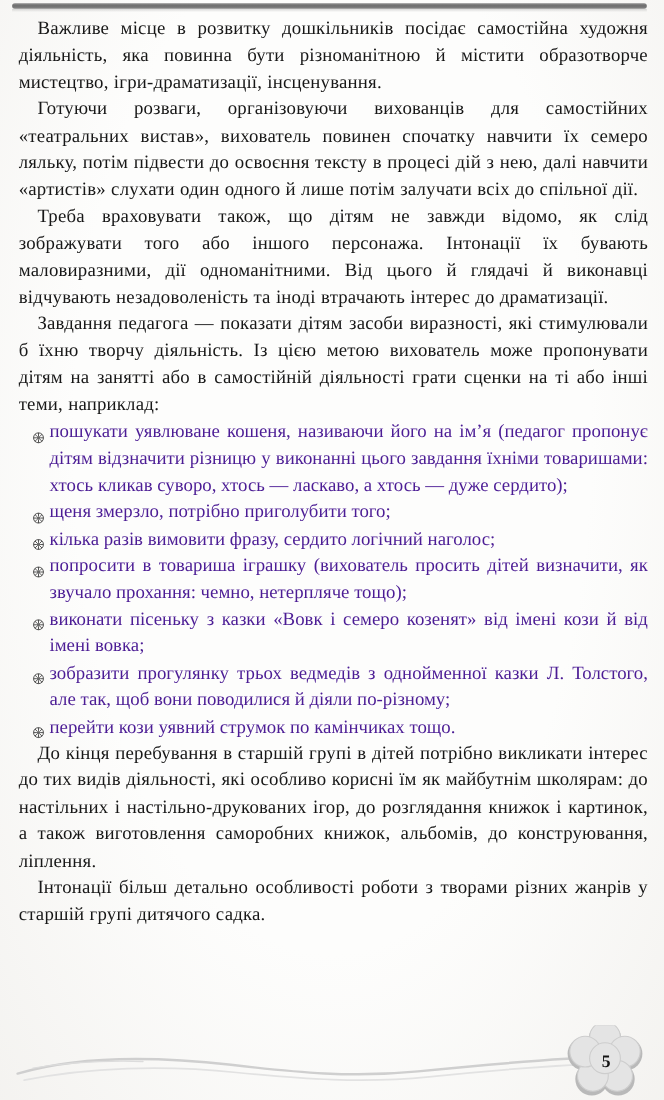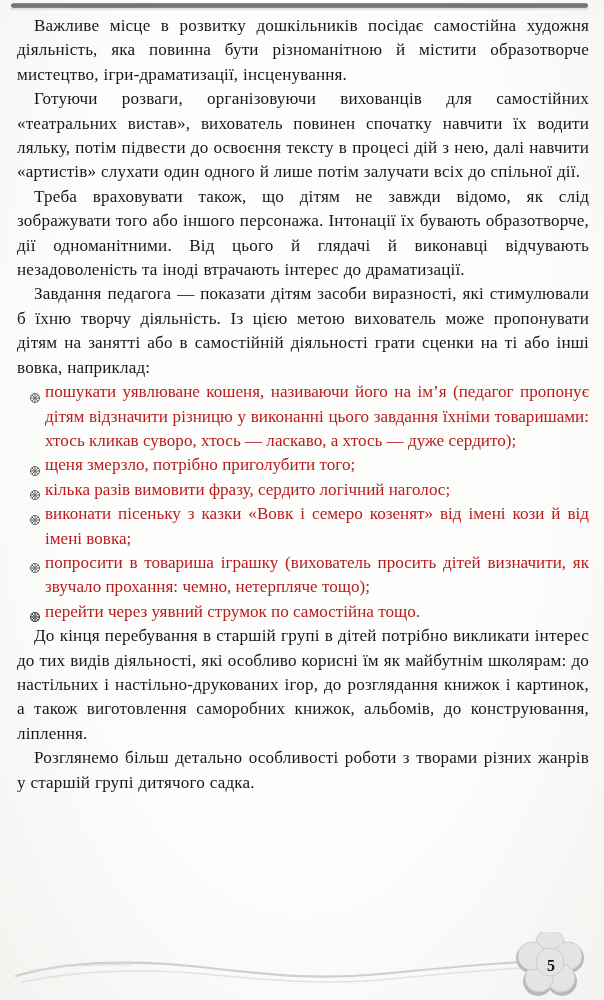--- a/index.html
+++ b/index.html
@@ -77,21 +77,21 @@
     list-style: none;
     margin: 0;
     padding: 0;
   }
   li.bullet-item {
     position: relative;
     padding-left: 28px;
     font-size: 17.1px;
     line-height: 24.4px;
     text-align: justify;
-    color: #b91c1c;
+    color: #4c1d95;
     margin: 0;
   }
   li.bullet-item .flower-bullet {
     position: absolute;
     left: 12px;
     top: 6.5px;
     width: 12px;
     height: 12px;
     display: block;
   }
@@ -141,23 +141,23 @@
 
 <div class="page">
 
   <div class="paper-tint"></div>
 
   <div class="top-rule"></div>
 
   <div class="body-text">
 
     <p class="para">Важливе місце в розвитку дошкільників посідає самостійна художня діяльність, яка повинна бути різноманітною й містити образотворче мистецтво, ігри-драматизації, інсценування.</p>
-    <p class="para">Готуючи розваги, організовуючи вихованців для самостійних «театральних вистав», вихователь повинен спочатку навчити їх водити ляльку, потім підвести до освоєння тексту в процесі дій з нею, далі навчити «артистів» слухати один одного й лише потім залучати всіх до спільної дії.</p>
-    <p class="para">Треба враховувати також, що дітям не завжди відомо, як слід зображувати того або іншого персонажа. Інтонації їх бувають образотворче, дії одноманітними. Від цього й глядачі й виконавці відчувають незадоволеність та іноді втрачають інтерес до драматизації.</p>
-    <p class="para">Завдання педагога — показати дітям засоби виразності, які стимулювали б їхню творчу діяльність. Із цією метою вихователь може пропонувати дітям на занятті або в самостійній діяльності грати сценки на ті або інші вовка, наприклад:</p>
+    <p class="para">Готуючи розваги, організовуючи вихованців для самостійних «театральних вистав», вихователь повинен спочатку навчити їх семеро ляльку, потім підвести до освоєння тексту в процесі дій з нею, далі навчити «артистів» слухати один одного й лише потім залучати всіх до спільної дії.</p>
+    <p class="para">Треба враховувати також, що дітям не завжди відомо, як слід зображувати того або іншого персонажа. Інтонації їх бувають маловиразними, дії одноманітними. Від цього й глядачі й виконавці відчувають незадоволеність та іноді втрачають інтерес до драматизації.</p>
+    <p class="para">Завдання педагога — показати дітям засоби виразності, які стимулювали б їхню творчу діяльність. Із цією метою вихователь може пропонувати дітям на занятті або в самостійній діяльності грати сценки на ті або інші теми, наприклад:</p>
 
     <ul class="bullet-list">
       <li class="bullet-item">
         <span class="flower-bullet">
           <svg viewBox="0 0 24 24" width="12" height="12" aria-hidden="true">
             <g fill="none" stroke="#3d3d3d" stroke-width="1.6">
               <circle cx="12" cy="12" r="9"></circle>
               <circle cx="12" cy="12" r="3.1" fill="#6a6a6a" stroke="none"></circle>
               <path d="M12 3 L12 8.9 M12 15.1 L12 21 M3 12 L8.9 12 M15.1 12 L21 12
                        M5.6 5.6 L9.8 9.8 M14.2 14.2 L18.4 18.4
@@ -200,67 +200,68 @@
           <svg viewBox="0 0 24 24" width="12" height="12" aria-hidden="true">
             <g fill="none" stroke="#3d3d3d" stroke-width="1.6">
               <circle cx="12" cy="12" r="9"></circle>
               <circle cx="12" cy="12" r="3.1" fill="#6a6a6a" stroke="none"></circle>
               <path d="M12 3 L12 8.9 M12 15.1 L12 21 M3 12 L8.9 12 M15.1 12 L21 12
                        M5.6 5.6 L9.8 9.8 M14.2 14.2 L18.4 18.4
                        M18.4 5.6 L14.2 9.8 M9.8 14.2 L5.6 18.4"></path>
             </g>
           </svg>
         </span>
+        <span>попросити в товариша іграшку (вихователь просить дітей визначити, як звучало прохання: чемно, нетерпляче тощо);</span>
+      </li>
+      <li class="bullet-item">
+        <span class="flower-bullet">
+          <svg viewBox="0 0 24 24" width="12" height="12" aria-hidden="true">
+            <g fill="none" stroke="#3d3d3d" stroke-width="1.6">
+              <circle cx="12" cy="12" r="9"></circle>
+              <circle cx="12" cy="12" r="3.1" fill="#6a6a6a" stroke="none"></circle>
+              <path d="M12 3 L12 8.9 M12 15.1 L12 21 M3 12 L8.9 12 M15.1 12 L21 12
+                       M5.6 5.6 L9.8 9.8 M14.2 14.2 L18.4 18.4
+                       M18.4 5.6 L14.2 9.8 M9.8 14.2 L5.6 18.4"></path>
+            </g>
+          </svg>
+        </span>
         <span>виконати пісеньку з казки «Вовк і семеро козенят» від імені кози й від імені вовка;</span>
       </li>
       <li class="bullet-item">
         <span class="flower-bullet">
           <svg viewBox="0 0 24 24" width="12" height="12" aria-hidden="true">
             <g fill="none" stroke="#3d3d3d" stroke-width="1.6">
               <circle cx="12" cy="12" r="9"></circle>
               <circle cx="12" cy="12" r="3.1" fill="#6a6a6a" stroke="none"></circle>
               <path d="M12 3 L12 8.9 M12 15.1 L12 21 M3 12 L8.9 12 M15.1 12 L21 12
                        M5.6 5.6 L9.8 9.8 M14.2 14.2 L18.4 18.4
                        M18.4 5.6 L14.2 9.8 M9.8 14.2 L5.6 18.4"></path>
             </g>
           </svg>
         </span>
-        <span>попросити в товариша іграшку (вихователь просить дітей визначити, як звучало прохання: чемно, нетерпляче тощо);</span>
-      </li>
-      <li class="bullet-item">
-        <span class="flower-bullet">
-          <svg viewBox="0 0 24 24" width="12" height="12" aria-hidden="true">
-            <g fill="none" stroke="#3d3d3d" stroke-width="1.6">
-              <circle cx="12" cy="12" r="9"></circle>
-              <circle cx="12" cy="12" r="3.1" fill="#6a6a6a" stroke="none"></circle>
-              <path d="M12 3 L12 8.9 M12 15.1 L12 21 M3 12 L8.9 12 M15.1 12 L21 12
-                       M5.6 5.6 L9.8 9.8 M14.2 14.2 L18.4 18.4
-                       M18.4 5.6 L14.2 9.8 M9.8 14.2 L5.6 18.4"></path>
-            </g>
-          </svg>
-        </span>
-      </li>
-      <li class="bullet-item">
-        <span class="flower-bullet">
-          <svg viewBox="0 0 24 24" width="12" height="12" aria-hidden="true">
-            <g fill="none" stroke="#3d3d3d" stroke-width="1.6">
-              <circle cx="12" cy="12" r="9"></circle>
-              <circle cx="12" cy="12" r="3.1" fill="#6a6a6a" stroke="none"></circle>
-              <path d="M12 3 L12 8.9 M12 15.1 L12 21 M3 12 L8.9 12 M15.1 12 L21 12
-                       M5.6 5.6 L9.8 9.8 M14.2 14.2 L18.4 18.4
-                       M18.4 5.6 L14.2 9.8 M9.8 14.2 L5.6 18.4"></path>
-            </g>
-          </svg>
-        </span>
-        <span>перейти через уявний струмок по самостійна тощо.</span>
+        <span>зобразити прогулянку трьох ведмедів з однойменної казки Л. Толстого, але так, щоб вони поводилися й діяли по-різному;</span>
+      </li>
+      <li class="bullet-item">
+        <span class="flower-bullet">
+          <svg viewBox="0 0 24 24" width="12" height="12" aria-hidden="true">
+            <g fill="none" stroke="#3d3d3d" stroke-width="1.6">
+              <circle cx="12" cy="12" r="9"></circle>
+              <circle cx="12" cy="12" r="3.1" fill="#6a6a6a" stroke="none"></circle>
+              <path d="M12 3 L12 8.9 M12 15.1 L12 21 M3 12 L8.9 12 M15.1 12 L21 12
+                       M5.6 5.6 L9.8 9.8 M14.2 14.2 L18.4 18.4
+                       M18.4 5.6 L14.2 9.8 M9.8 14.2 L5.6 18.4"></path>
+            </g>
+          </svg>
+        </span>
+        <span>перейти кози уявний струмок по камінчиках тощо.</span>
       </li>
     </ul>
 
     <p class="para">До кінця перебування в старшій групі в дітей потрібно викликати інтерес до тих видів діяльності, які особливо корисні їм як майбутнім школярам: до настільних і настільно-друкованих ігор, до розглядання книжок і картинок, а також виготовлення саморобних книжок, альбомів, до конструювання, ліплення.</p>
-    <p class="para">Розглянемо більш детально особливості роботи з творами різних жанрів у старшій групі дитячого садка.</p>
+    <p class="para">Інтонації більш детально особливості роботи з творами різних жанрів у старшій групі дитячого садка.</p>
 
   </div>
 
   <div class="footer-orn">
     <svg class="footer-wave" viewBox="0 0 604 70" preserveAspectRatio="none" aria-hidden="true">
       <path d="M16 46 C 70 30, 140 30, 210 38 C 270 45, 320 50, 380 44 C 450 37, 510 32, 560 30" fill="none" stroke="#cfcfcf" stroke-width="2.2" stroke-linecap="round"></path>
       <path d="M22 52 C 80 40, 150 38, 215 45 C 275 51, 330 55, 390 49 C 455 42, 515 38, 562 36" fill="none" stroke="#e2e2e2" stroke-width="1.6" stroke-linecap="round"></path>
       <path d="M30 41 C 60 36, 95 34, 130 35" fill="none" stroke="#dcdcdc" stroke-width="1.2" stroke-linecap="round"></path>
     </svg>
 

